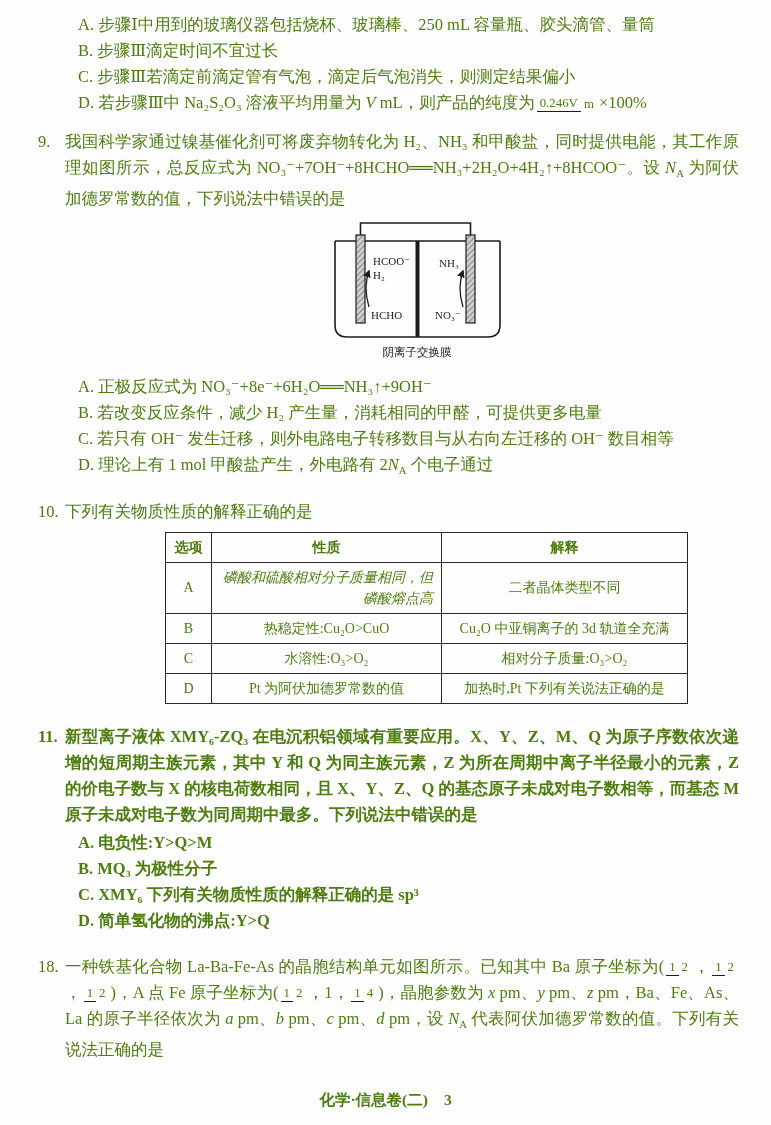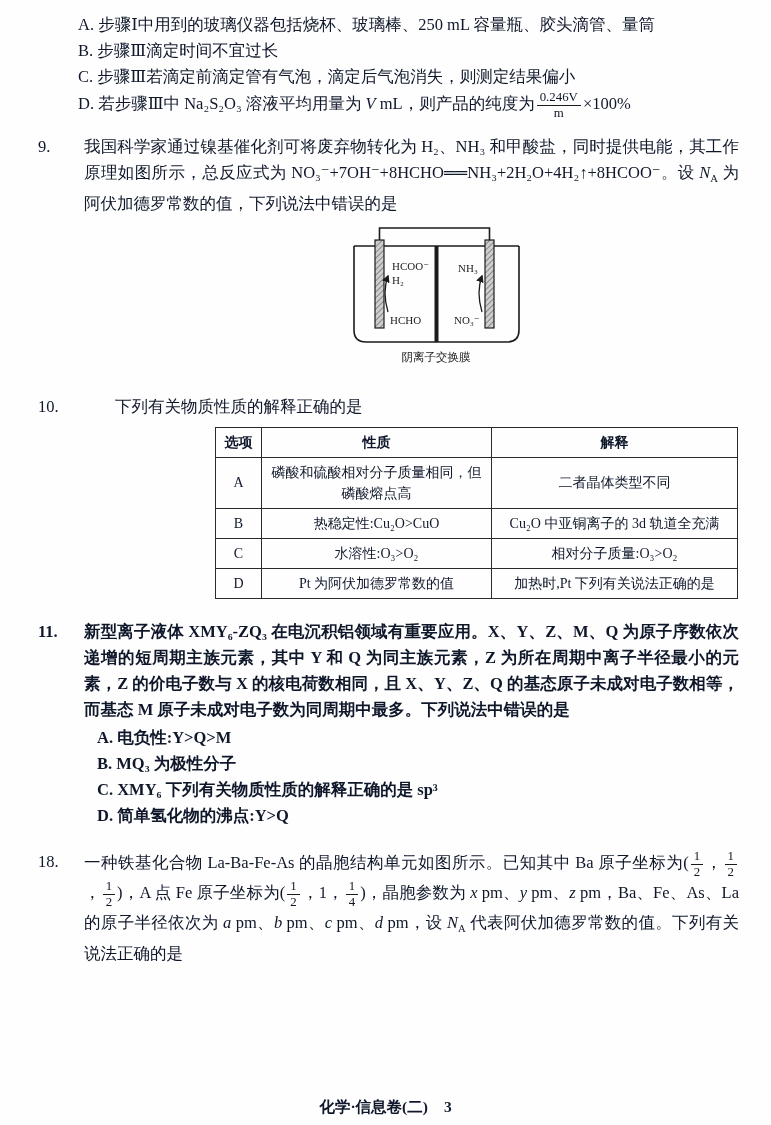--- a/index.html
+++ b/index.html
@@ -1,42 +1,42 @@
 <!DOCTYPE html>
 <html><head>
 <meta charset="utf-8">
 <style>
   html, body { margin: 0; padding: 0; background: #ffffff; }
   .page {
     position: relative;
     width: 771px; height: 1125px;
     margin: 0 auto;
     background: #fefefe;
-    color: #0f172a;
+    color: #4d7c0f;
     font-family: "Liberation Serif", "DejaVu Serif", serif;
     font-size: 16.5px;
     line-height: 26px;
     overflow: hidden;
   }
   .content { padding: 12px 32px 0 38px; }
   .opts-block { padding-left: 40px; }
   .opt { text-align: left; }
   .q { display: flex; }
   .q-8 { margin-top: 0; }
   .q-9  { margin-top: 13px; }
-  .q-10 { margin-top: 15px; gap: 31px; }
+  .q-10 { margin-top: 15px; }
   .q-11 { margin-top: 18px; font-weight: bold; }
   .q-12 { margin-top: 20px; }
   .qnum { flex: 0 0 27px; text-align: left; }
-  .qbody { flex: 1; margin-left: 19px; }
+  .qbody { flex: 1; }
   .qpara { margin: 0; text-align: justify; }
   .opts { margin-left: 13px; margin-top: 2px; }
   
   .frac {
-    display: inline-flex; flex-direction: column; align-items: center;
+    display: inline-flex; flex-direction: row; align-items: center;
     vertical-align: middle; line-height: 1.15; font-size: 0.78em;
     margin: 0 2px; font-style: normal;
   }
   .frac .fnum { border-bottom: 1px solid #1b1b1b; padding: 0 3px; }
   .frac .fden { padding: 0 3px; }
   sub { font-size: 0.65em; }
   i.var { font-style: italic; font-family: "Liberation Serif", "DejaVu Serif", serif; }
   
   .diagram { margin: 3px 0 3px 250px; }
   .diagram svg text { font-family: "Liberation Serif", "DejaVu Serif", serif; fill: #1b1b1b; }
@@ -46,24 +46,24 @@
     font-size: 14px; line-height: 21px; table-layout: fixed;
   }
   .qtable col.c1 { width: 46px; }
   .qtable col.c2 { width: 230px; }
   .qtable col.c3 { width: 246px; }
   .qtable th, .qtable td {
     border: 1px solid #2a2a2a; text-align: center; vertical-align: middle;
     padding: 4px 8px;
   }
   .qtable th { font-weight: bold; }
-  .qtable td.ta-left { text-align: center; }
+  .qtable td.ta-left { text-align: right; font-style: italic; }
   
   .footer {
-    position: absolute; left: 0; right: 0; bottom: 5px;
+    position: absolute; left: 0; right: 0; bottom: 12px;
     text-align: center; font-size: 15.5px; font-weight: bold;
   }
   .footer .pageno { margin-left: 16px; }
 </style>
 </head>
 <body>
 
 <div class="page">
   <div class="content">
 
@@ -110,20 +110,26 @@
 
             <text x="58" y="50" font-size="11">HCOO⁻</text>
             <text x="58" y="64" font-size="11">H₂</text>
             <text x="56" y="104" font-size="11">HCHO</text>
             <text x="124" y="52" font-size="11">NH₃</text>
             <text x="120" y="104" font-size="11">NO₃⁻</text>
             <text x="102" y="141" font-size="11.5" text-anchor="middle">阴离子交换膜</text>
           </svg>
         </div>
 
+        <div class="opts">
+          <div class="opt">A. 正极反应式为 NO₃⁻+8e⁻+6H₂O══NH₃↑+9OH⁻</div>
+          <div class="opt">B. 若改变反应条件，减少 H₂ 产生量，消耗相同的甲醛，可提供更多电量</div>
+          <div class="opt">C. 若只有 OH⁻ 发生迁移，则外电路电子转移数目与从右向左迁移的 OH⁻ 数目相等</div>
+          <div class="opt">D. 理论上有 1 mol 甲酸盐产生，外电路有 2<i class="var">N</i><sub>A</sub> 个电子通过</div>
+        </div>
       </div>
     </div>
 
     <div class="q q-10">
       <div class="qnum">10.</div>
       <div class="qbody">
         <p class="qpara">下列有关物质性质的解释正确的是</p>
         <table class="qtable">
           <colgroup>
               <col class="c1">

